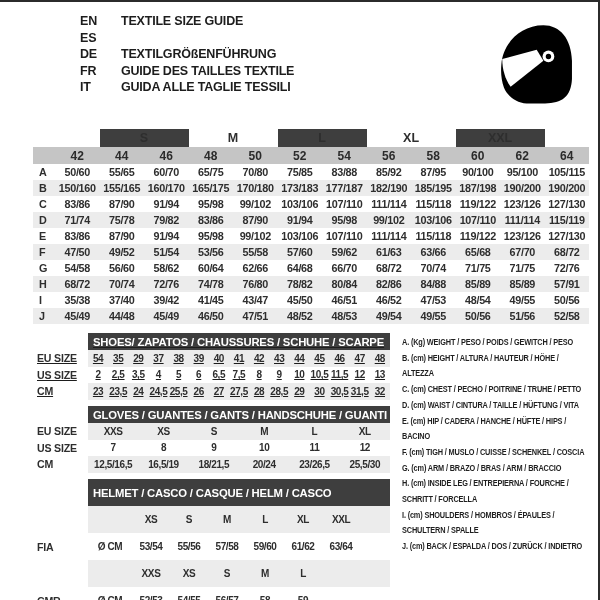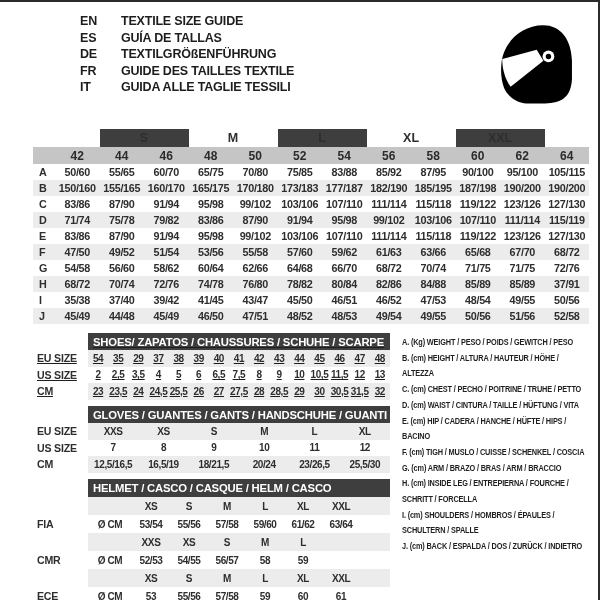--- a/index.html
+++ b/index.html
@@ -28,41 +28,40 @@
   .stripe{background:#ececec;}
   td.rowlabel{text-align:left;padding-left:6px;}
   
   .sub{position:absolute;left:33px;width:357px;}
   .sub td{height:16.5px;text-align:center;font-size:10px;font-weight:700;letter-spacing:-0.4px;color:#2e2e2e;}
   .sub td.lbl{text-align:left;padding-left:4px;background:#fff;font-size:10.6px;letter-spacing:-0.2px;}
   .sub td.hdr{background:#3e3e3e;color:#fff;text-align:left;padding-left:5px;font-size:11.3px;letter-spacing:-0.2px;height:17px;}
   .shoes{top:331px;text-decoration:underline;}
   .gloves{top:404px;}
   .helm{top:477px;}
-  .helm td{height:18px;}
+  .helm td{height:27px;}
   
   .legend{
     position:absolute;left:402px;top:333px;width:238px;
     transform:scaleX(0.79);transform-origin:0 0;
     font-size:9.3px;font-weight:700;letter-spacing:-0.2px;line-height:15.7px;color:#1f1f1f;
   }
 </style>
 </head>
 <body>
 
 <div class="page">
 
   <div class="langs">
     <div class="lang-row">
       <span class="lang-code">EN</span>
       <span>TEXTILE SIZE GUIDE</span>
     </div>
     <div class="lang-row">
       <span class="lang-code">ES</span>
-      <span>GUÍA DE TALLAS</span>
     </div>
     <div class="lang-row">
       <span class="lang-code">DE</span>
       <span>TEXTILGRÖßENFÜHRUNG</span>
     </div>
     <div class="lang-row">
       <span class="lang-code">FR</span>
       <span>GUIDE DES TAILLES TEXTILE</span>
     </div>
     <div class="lang-row">
@@ -232,21 +231,21 @@
           <td class="stripe">70/74</td>
           <td class="stripe">72/76</td>
           <td class="stripe">74/78</td>
           <td class="stripe">76/80</td>
           <td class="stripe">78/82</td>
           <td class="stripe">80/84</td>
           <td class="stripe">82/86</td>
           <td class="stripe">84/88</td>
           <td class="stripe">85/89</td>
           <td class="stripe">85/89</td>
-          <td class="stripe">37/91</td>
+          <td class="stripe">57/91</td>
         </tr>
         <tr>
           <td class="rowlabel ">I</td>
           <td>35/38</td>
           <td>37/40</td>
           <td>39/42</td>
           <td>41/45</td>
           <td>43/47</td>
           <td>45/50</td>
           <td>46/51</td>

